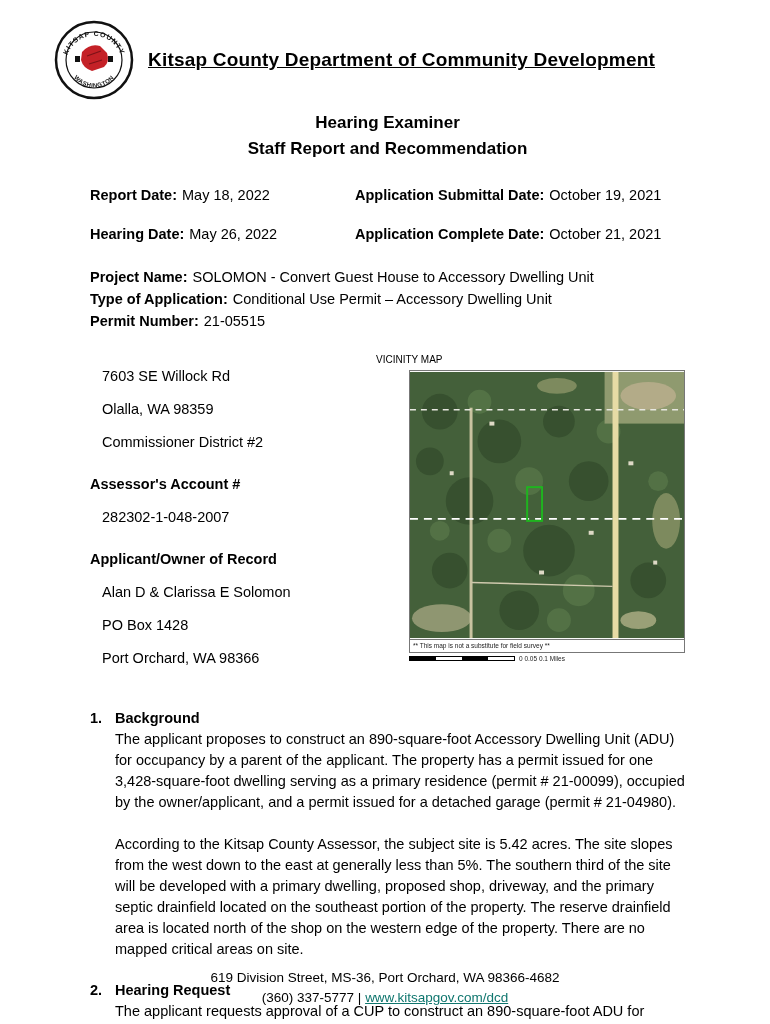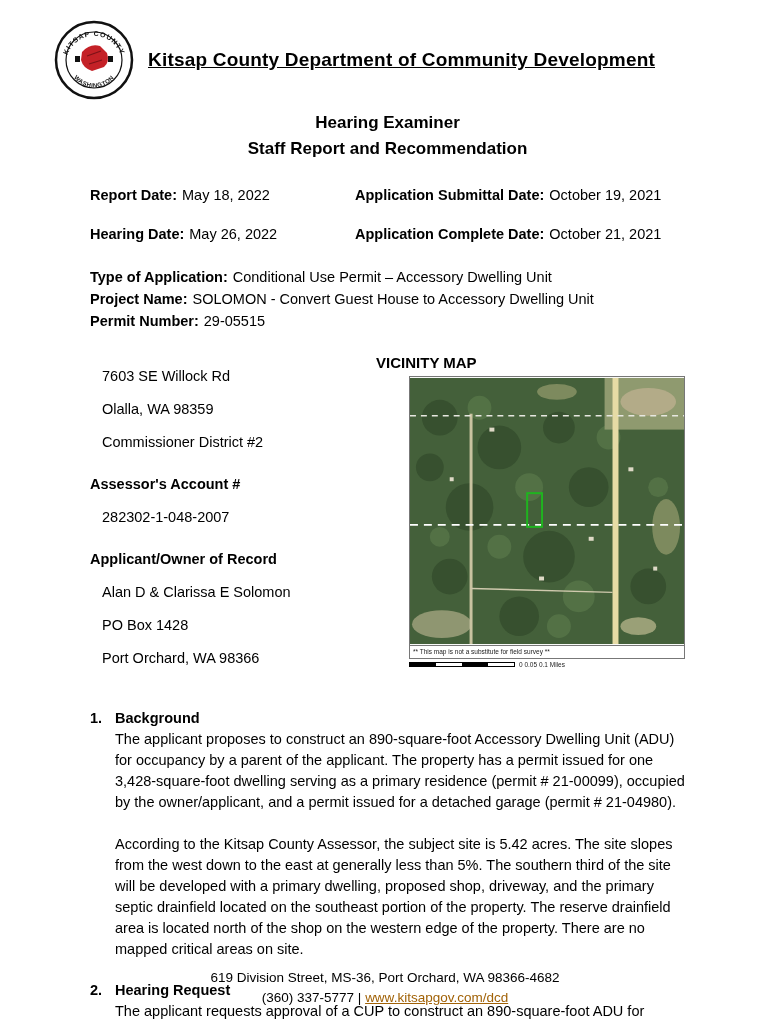--- a/index.html
+++ b/index.html
@@ -22,21 +22,21 @@
 
   .project{margin-top:22px;font-size:14.5px;line-height:1.5;}
 
   
   .columns{display:flex;justify-content:space-between;margin-top:22px;}
   .leftcol{width:285px;font-size:14.5px;line-height:1.45;}
   .group{margin-bottom:21px;}
   .group h3{margin:0;font-size:14.5px;font-weight:700;}
   .group .line{margin:12px;}
   .rightcol{width:312px;}
-  .map-title{font-size:15px;font-weight:700;margin:0 0 5px 2px;}
+  .map-title{font-size:10px;font-weight:400;margin:0 0 5px 2px;}
   .map-frame{width:276px;margin-left:auto;border:1px solid #777;box-sizing:border-box;}
   .map-frame svg{display:block;}
   .map-strip{border-top:1px solid #777;background:#fff;font-size:6.5px;color:#222;
              padding:2px 3px;line-height:1.2;}
   .scale-row{width:276px;margin-left:auto;margin-top:2px;display:flex;align-items:center;gap:4px;}
   .scale-bar{display:flex;border:1px solid #000;height:3px;}
   .scale-bar span{display:block;width:26px;height:3px;}
   .seg-b{background:#000;} .seg-w{background:#fff;}
   .scale-text{font-size:6.5px;color:#222;}
 
@@ -46,21 +46,21 @@
   .section:first-child{margin-top:0;}
   .sec-head{display:flex;font-weight:700;}
   .sec-num{width:25px;flex:0 0 auto;}
   .sec-body{margin-left:25px;}
   .sec-body p{margin:0 0 20px 0;}
   .sec-body p:last-child{margin-bottom:0;}
 
   
   .footer{position:absolute;left:0;bottom:16px;width:100%;text-align:center;
           font-size:13.5px;line-height:1.5;}
-  .footer a{color:#a16207;text-decoration:underline;cursor:pointer;}
+  .footer a{color:#0f766e;text-decoration:underline;cursor:pointer;}
 </style>
 </head>
 <body>
 
 <div class="page">
   <div class="content">
 
     <div class="header">
       <svg class="seal" viewBox="0 0 80 80">
         <circle cx="40" cy="40" r="38" fill="#fff" stroke="#111" stroke-width="2.5"></circle>
@@ -98,27 +98,27 @@
       <div>
         <span class="label">Hearing Date:</span><span class="val">May 26, 2022</span>
       </div>
       <div>
         <span class="label">Application Complete Date:</span><span class="val">October 21, 2021</span>
       </div>
     </div>
 
     <div class="project">
       <div>
+        <span class="label">Project Name:</span><span class="val">SOLOMON - Convert Guest House to Accessory Dwelling Unit</span>
+      </div>
+      <div>
         <span class="label">Type of Application:</span><span class="val">Conditional Use Permit – Accessory Dwelling Unit</span>
       </div>
       <div>
-        <span class="label">Project Name:</span><span class="val">SOLOMON - Convert Guest House to Accessory Dwelling Unit</span>
-      </div>
-      <div>
-        <span class="label">Permit Number:</span><span class="val">29-05515</span>
+        <span class="label">Permit Number:</span><span class="val">21-05515</span>
       </div>
     </div>
 
     <div class="columns">
       <div class="leftcol">
         <div class="group">
           <div class="line">7603 SE Willock Rd</div>
           <div class="line">Olalla, WA 98359</div>
           <div class="line">Commissioner District #2</div>
         </div>

